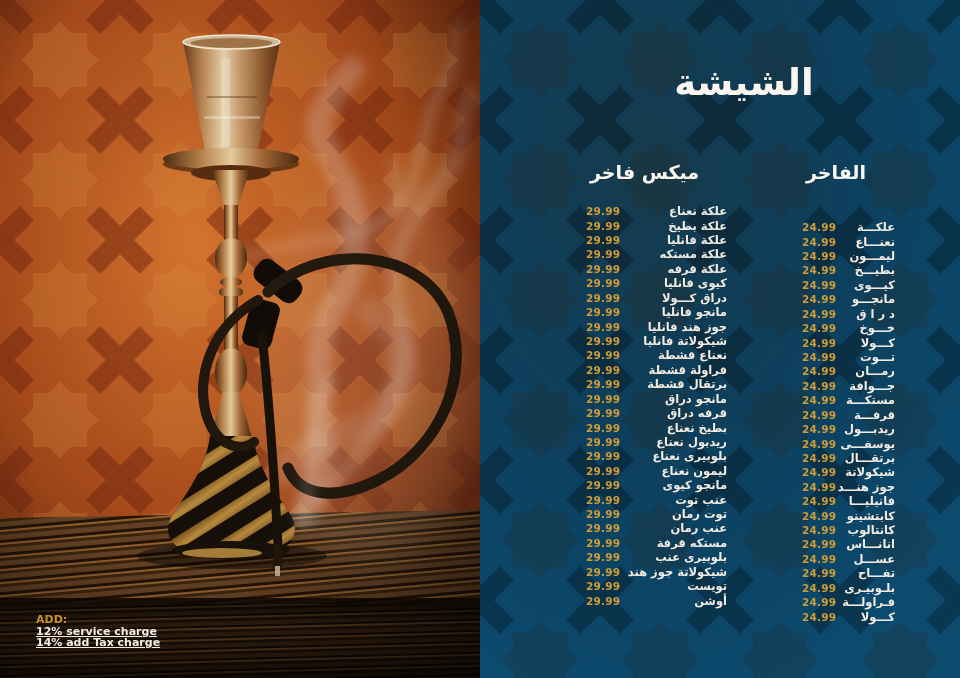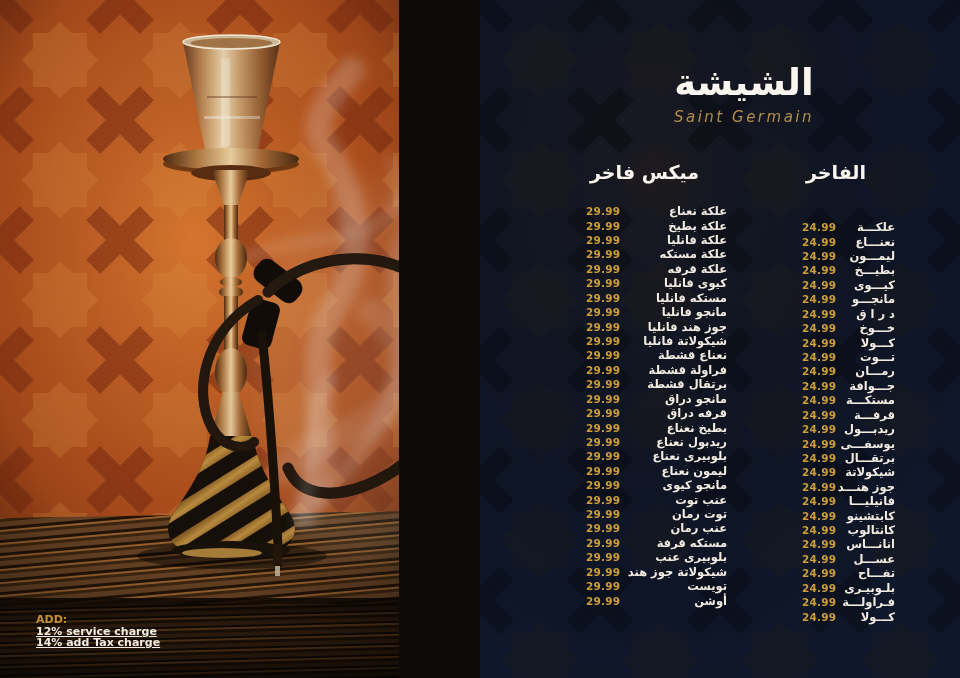--- a/index.html
+++ b/index.html
@@ -1,27 +1,27 @@
 <!DOCTYPE html>
 <html><head>
 <meta charset="utf-8">
 <style>
   html,body{margin:0;padding:0;background:#000;}
   .page{position:relative;width:960px;height:678px;overflow:hidden;
         font-family:"DejaVu Sans",sans-serif;background:#0e0a07;}
 
   
-  .photo-panel{position:absolute;left:0;top:0;width:399px;height:678px;overflow:hidden;}
+  .photo-panel{position:absolute;left:0;top:0;width:480px;height:678px;overflow:hidden;}
   .photo-panel svg{display:block;}
   .charges-note{position:absolute;left:36px;top:614px;line-height:11.5px;}
   .add-label{color:#c3912f;font-weight:bold;font-size:11px;}
   .charge-line{color:#f2ece2;font-weight:bold;font-size:11px;text-decoration:underline;}
 
   
-  .menu-panel{position:absolute;left:480px;top:0;width:480px;height:678px;background:#0f172a;overflow:hidden;}
+  .menu-panel{position:absolute;left:480px;top:0;width:480px;height:678px;background:#0c4a6e;overflow:hidden;}
   .panel-pattern{position:absolute;left:0;top:0;}
   .title-block{position:absolute;left:114px;top:62px;width:300px;text-align:center;}
   .menu-title{font-size:37px;font-weight:bold;color:#faf6ef;line-height:1.15;}
   .menu-subtitle{font-size:15px;font-style:italic;color:#b38d4d;letter-spacing:2.5px;margin-top:3px;}
   .col-header{position:absolute;top:161px;font-weight:bold;font-size:19px;color:#faf6ef;text-align:left;}
   .col-header.mix{left:110px;width:137px;}
   .col-header.fakher{left:326px;width:89px;}
   .menu-list{position:absolute;top:204px;display:flex;flex-direction:column;}
   .mix-list{left:106px;width:141px;}
   .fakher-list{left:322px;width:93px;margin-top:16px;}
@@ -242,21 +242,20 @@
           <stop offset="0%" stop-color="#2a1d10" stop-opacity="0.35"></stop>
           <stop offset="100%" stop-color="#000000" stop-opacity="0"></stop>
         </radialGradient>
       </defs>
       <rect x="0" y="0" width="480" height="678" fill="url(#panelGlow)"></rect>
       <rect x="0" y="0" width="480" height="678" fill="url(#starPatDark)" opacity="0.55"></rect>
     </svg>
 
     <div class="title-block">
       <div class="menu-title" dir="rtl">الشيشة</div>
-      <div class="menu-subtitle">Saint Germain</div>
     </div>
 
     <div class="col-header mix" dir="rtl">ميكس فاخر</div>
     <div class="col-header fakher" dir="rtl">الفاخر</div>
 
     <div class="menu-list mix-list">
 
         <div class="menu-row">
           <span class="price">29.99</span>
           <span class="item-name" dir="rtl">علكة نعناع</span>
@@ -282,21 +281,21 @@
           <span class="item-name" dir="rtl">علكة قرفه</span>
         </div>
 
         <div class="menu-row">
           <span class="price">29.99</span>
           <span class="item-name" dir="rtl">كيوى فانليا</span>
         </div>
 
         <div class="menu-row">
           <span class="price">29.99</span>
-          <span class="item-name" dir="rtl">مستكه فانليا</span>
+          <span class="item-name" dir="rtl">دراق كـــولا</span>
         </div>
 
         <div class="menu-row">
           <span class="price">29.99</span>
           <span class="item-name" dir="rtl">مانجو فانليا</span>
         </div>
 
         <div class="menu-row">
           <span class="price">29.99</span>
           <span class="item-name" dir="rtl">جوز هند فانليا</span>

